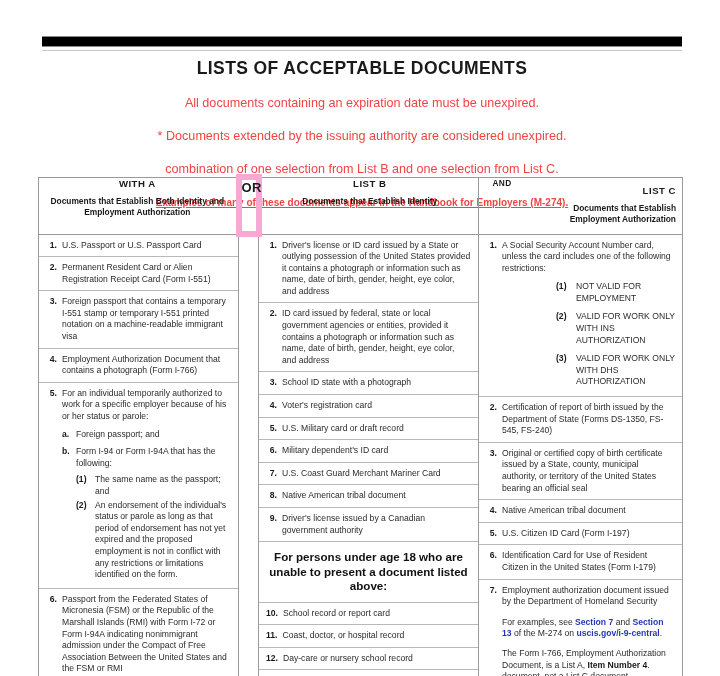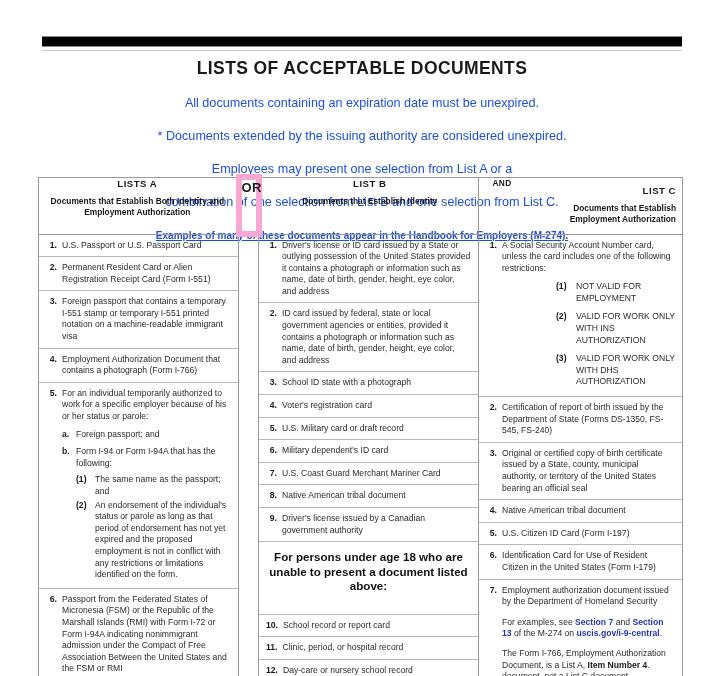--- a/index.html
+++ b/index.html
@@ -53,21 +53,21 @@
   .doc-title {
     font-size: 17.5px;
     font-weight: bold;
     letter-spacing: 0.4px;
     color: #1a1a1a;
     margin: 0 0 9px 0;
   }
   .sub-line {
     font-size: 12.6px;
     line-height: 17px;
-    color: #1d4ed8;
+    color: #ef4444;
     margin: 16px;
   }
   .sub-line.bold {
     font-weight: bold;
     margin-top: 4px;
     font-size: 10px;
     text-decoration: underline;
   }
 
   
@@ -202,21 +202,21 @@
     min-width: 14px;
     color: #1a1a1a;
   }
 
   
   .banner {
     text-align: center;
     font-size: 11.6px;
     font-weight: bold;
     line-height: 14.5px;
-    padding: 8px 10px 20px 10px;
+    padding: 8px 10px 8px 10px;
     border-bottom: 1px solid #b9b9b9;
     color: #111111;
   }
 
   .note-para {
     margin-top: 8px;
     line-height: 11.6px;
   }
   .note-para.first { margin-top: 9px; }
   .link {
@@ -234,37 +234,36 @@
 
   <div class="top-rule-wrap">
     <div class="top-rule-thick"></div>
     <div class="top-rule-thin"></div>
   </div>
 
   <div class="headline-block">
     <div class="doc-title">LISTS OF ACCEPTABLE DOCUMENTS</div>
     <div class="sub-line">All documents containing an expiration date must be unexpired.</div>
     <div class="sub-line">* Documents extended by the issuing authority are considered unexpired.</div>
-    <div class="sub-line">Employees may present one selection from List A or a</div>
     <div class="sub-line">combination of one selection from List B and one selection from List C.</div>
     <div class="sub-line bold">Examples of many of these documents appear in the Handbook for Employers (M-274).</div>
   </div>
 
   <table class="lists-table">
     <colgroup>
       <col class="col-a">
         <col class="col-or">
         <col class="col-b">
         <col class="col-c">
     </colgroup>
     <tbody>
 
       <tr>
         <td class="hdr">
-          <div class="hdr-list-name">LISTS A</div>
+          <div class="hdr-list-name">WITH A</div>
           <div class="hdr-desc">Documents that Establish Both Identity and Employment Authorization</div>
         </td>
         <td class="hdr-conj">OR</td>
         <td class="hdr">
           <div class="hdr-list-name">LIST B</div>
           <div class="hdr-desc">Documents that Establish Identity</div>
         </td>
         <td class="hdr" style="padding:0;">
           <table style="width:100%;height:100%;border-collapse:collapse;table-layout:fixed;">
             <tbody>
@@ -373,21 +372,21 @@
             <span class="item-num">9.</span>
             <span class="item-body">Driver's license issued by a Canadian government authority</span>
           </div>
           <div class="banner">For persons under age 18 who are unable to present a document listed above:</div>
           <div class="item">
             <span class="item-num">10.</span>
             <span class="item-body">School record or report card</span>
           </div>
           <div class="item">
             <span class="item-num">11.</span>
-            <span class="item-body">Clinic, period, or hospital record</span>
+            <span class="item-body">Coast, doctor, or hospital record</span>
           </div>
           <div class="item">
             <span class="item-num">12.</span>
             <span class="item-body">Day-care or nursery school record</span>
           </div>
           <div class="tail-pad"></div>
         </td>
 
         <td class="body-cell">
           <div class="item">

